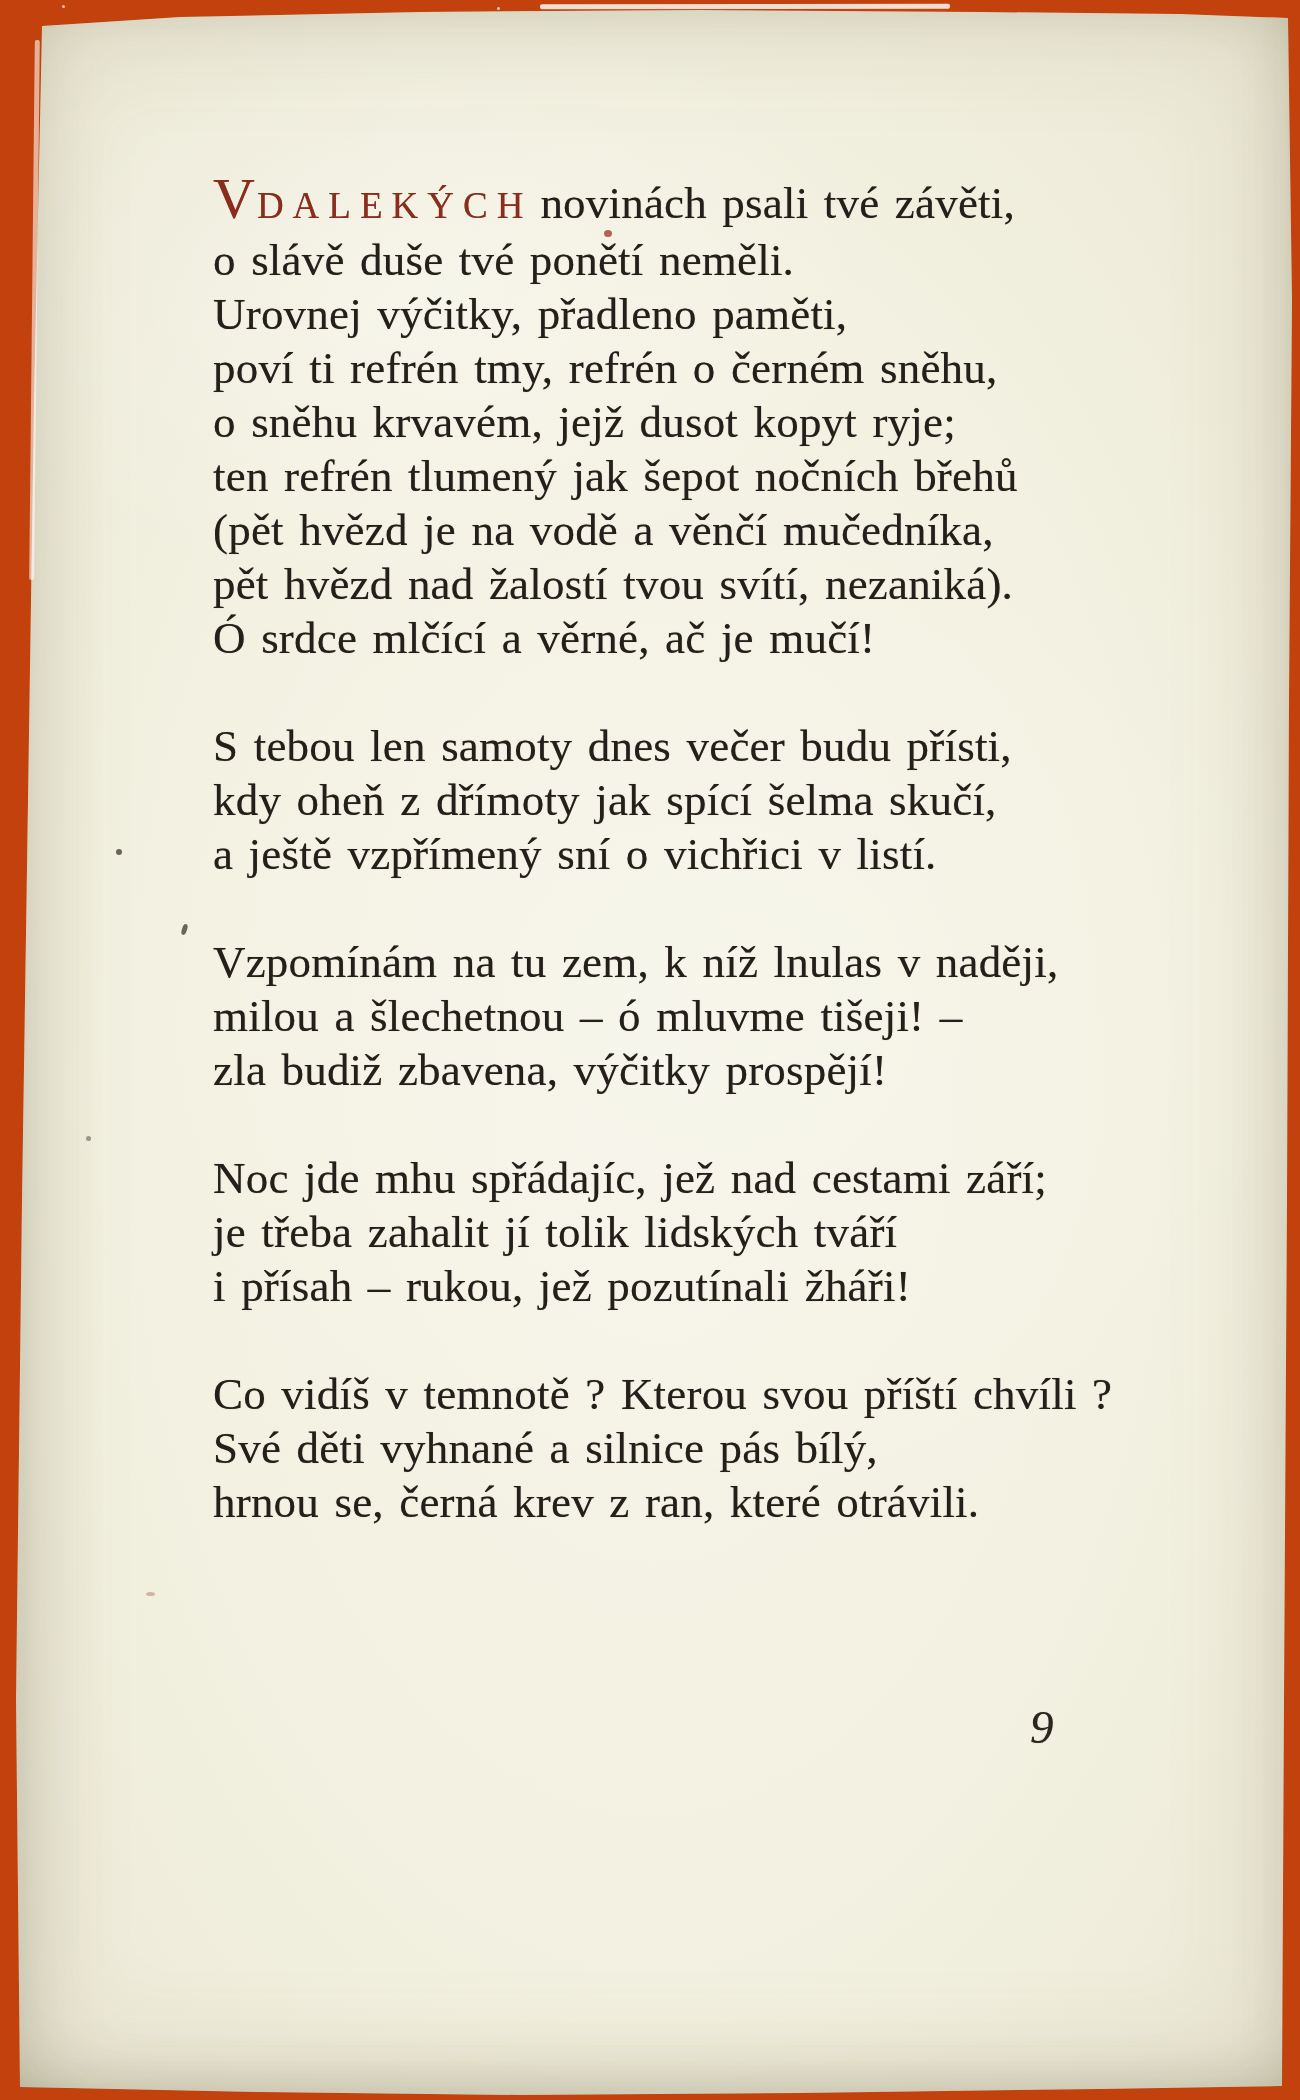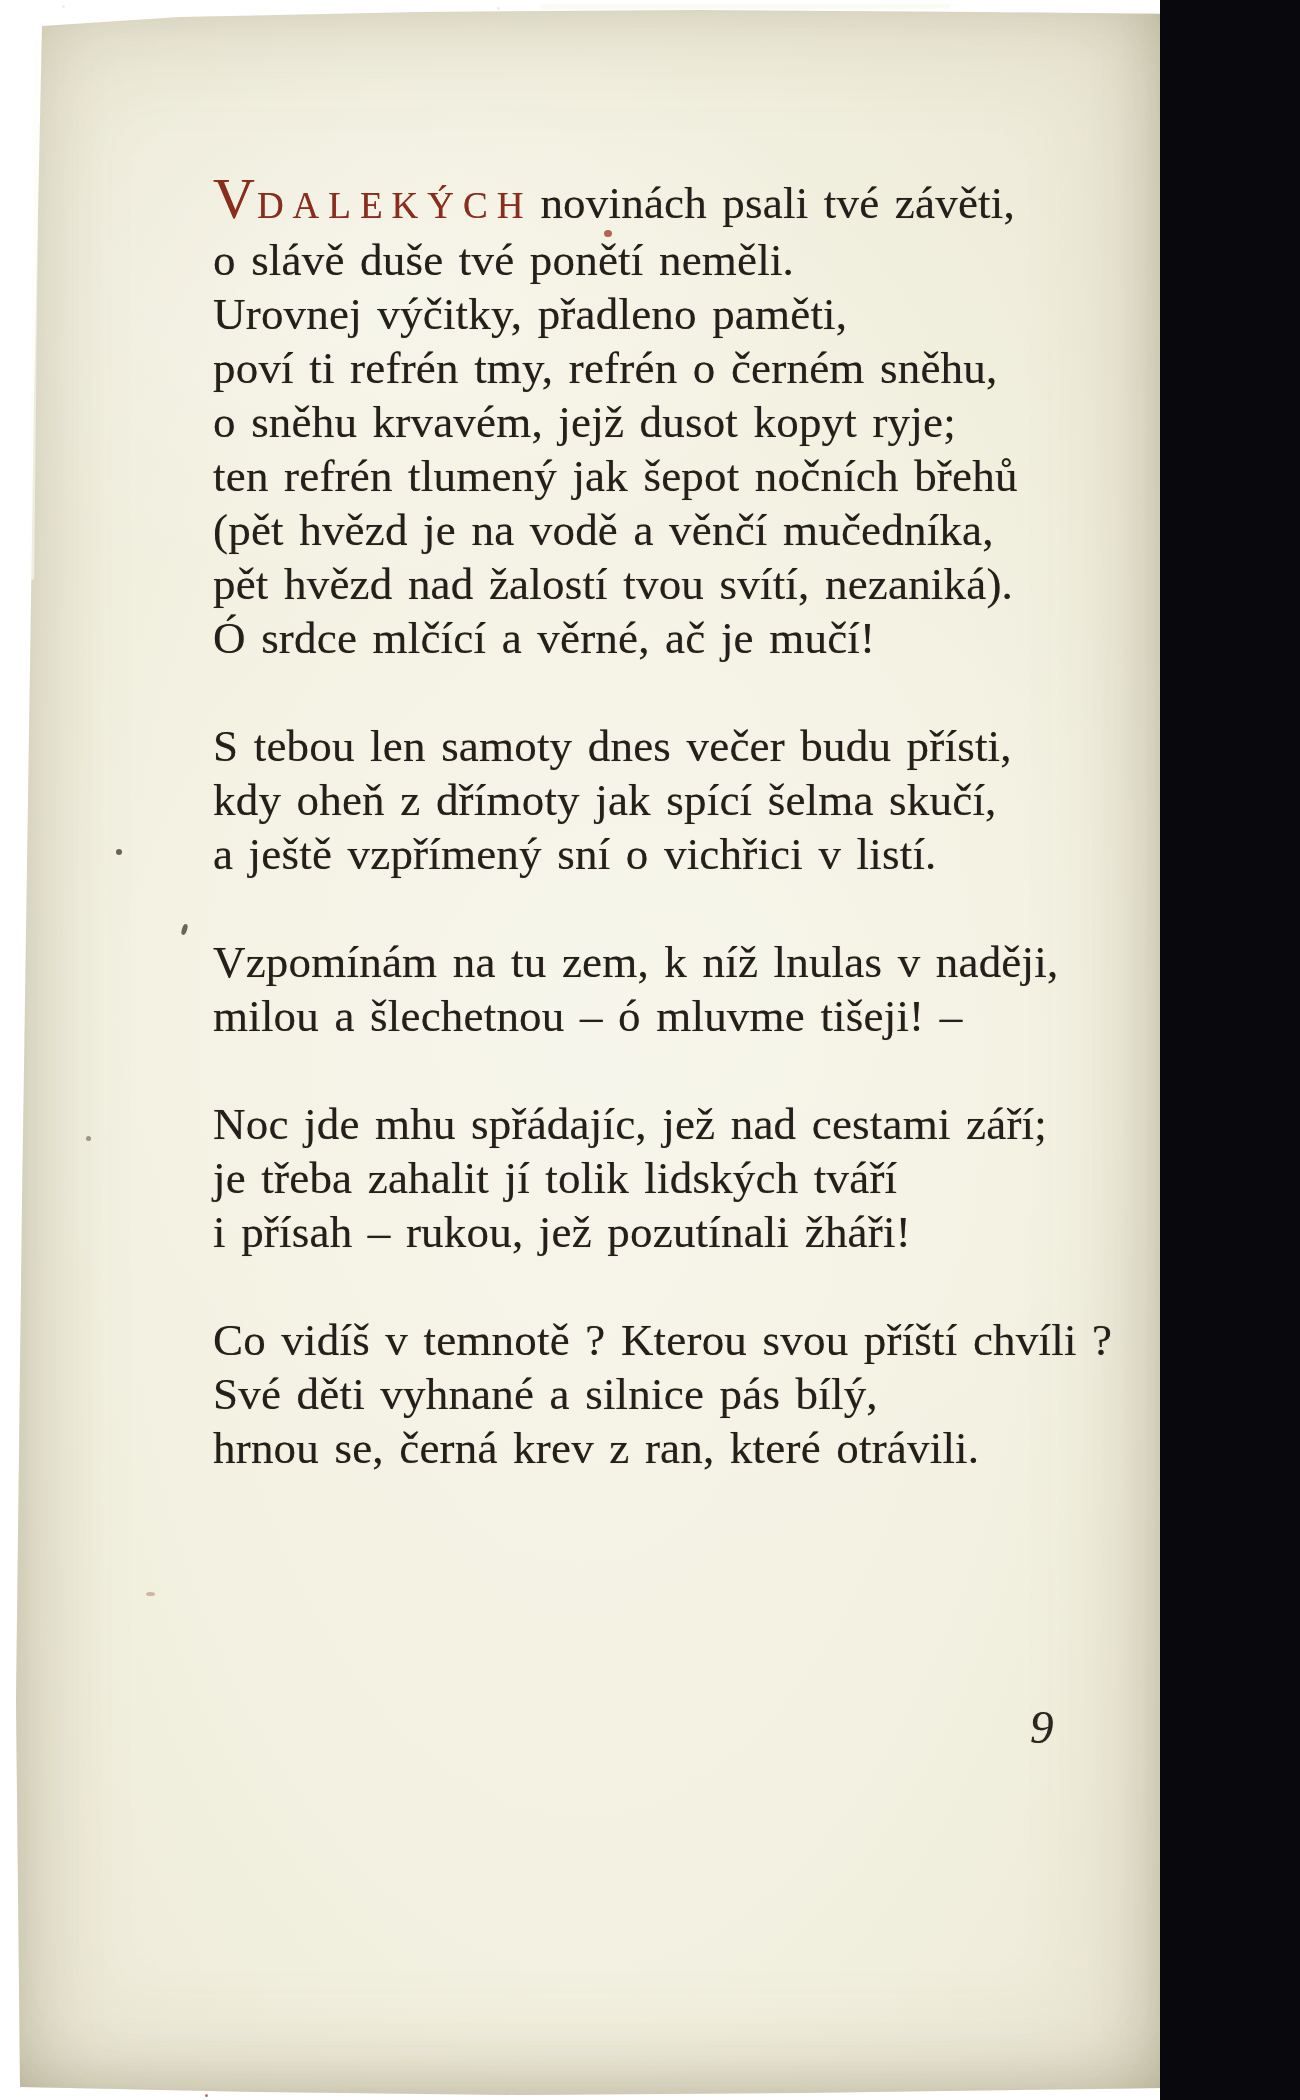--- a/index.html
+++ b/index.html
@@ -2,21 +2,21 @@
 <html style="--red: #8b2d1d; --ink: #241f1a;"><head>
 <meta charset="utf-8">
 <style>
   html, body {
     margin: 0; padding: 0;
     width: 1300px; height: 2100px;
     background: #08080d;
     overflow: hidden;
     font-family: "Liberation Serif", serif;
   }
-  .scene { position: relative; width: 1160px; height: 2100px; background: #ffffff; }
+  .scene { position: relative; width: 1300px; height: 2100px; background: #c2410c; }
 
   
   .paper {
     position: absolute; inset: 0;
     background:
       radial-gradient(ellipse 700px 450px at 32% 14%, rgba(255,255,255,0.30), rgba(255,255,255,0) 70%),
       radial-gradient(ellipse 900px 800px at 55% 48%, rgba(255,255,255,0.18), rgba(255,255,255,0) 75%),
       radial-gradient(ellipse at 50% 52%, #f6f4e8 0%, #f3f1e1 55%, #eae7d4 100%);
     clip-path: polygon(
       42px 26px, 180px 17px, 420px 12px, 700px 10px, 980px 12px, 1180px 14px, 1288px 18px,
@@ -104,20 +104,21 @@
             <p class="line">Ó srdce mlčící a věrné, ač je mučí!</p>
           </div>
       <div class="stanza">
             <p class="line">S tebou len samoty dnes večer budu přísti,</p>
             <p class="line">kdy oheň z dřímoty jak spící šelma skučí,</p>
             <p class="line">a ještě vzpřímený sní o vichřici v listí.</p>
           </div>
           <div class="stanza">
             <p class="line">Vzpomínám na tu zem, k níž lnulas v naději,</p>
             <p class="line">milou a šlechetnou – ó mluvme tišeji! –</p>
+            <p class="line">zla budiž zbavena, výčitky prospějí!</p>
           </div>
           <div class="stanza">
             <p class="line">Noc jde mhu spřádajíc, jež nad cestami  září;</p>
             <p class="line">je třeba zahalit jí tolik lidských tváří</p>
             <p class="line">i přísah – rukou, jež pozutínali žháři!</p>
           </div>
           <div class="stanza">
             <p class="line">Co vidíš v temnotě ? Kterou svou příští chvíli ?</p>
             <p class="line">Své děti vyhnané a silnice pás bílý,</p>
             <p class="line">hrnou se, černá krev z ran, které otrávili.</p>

